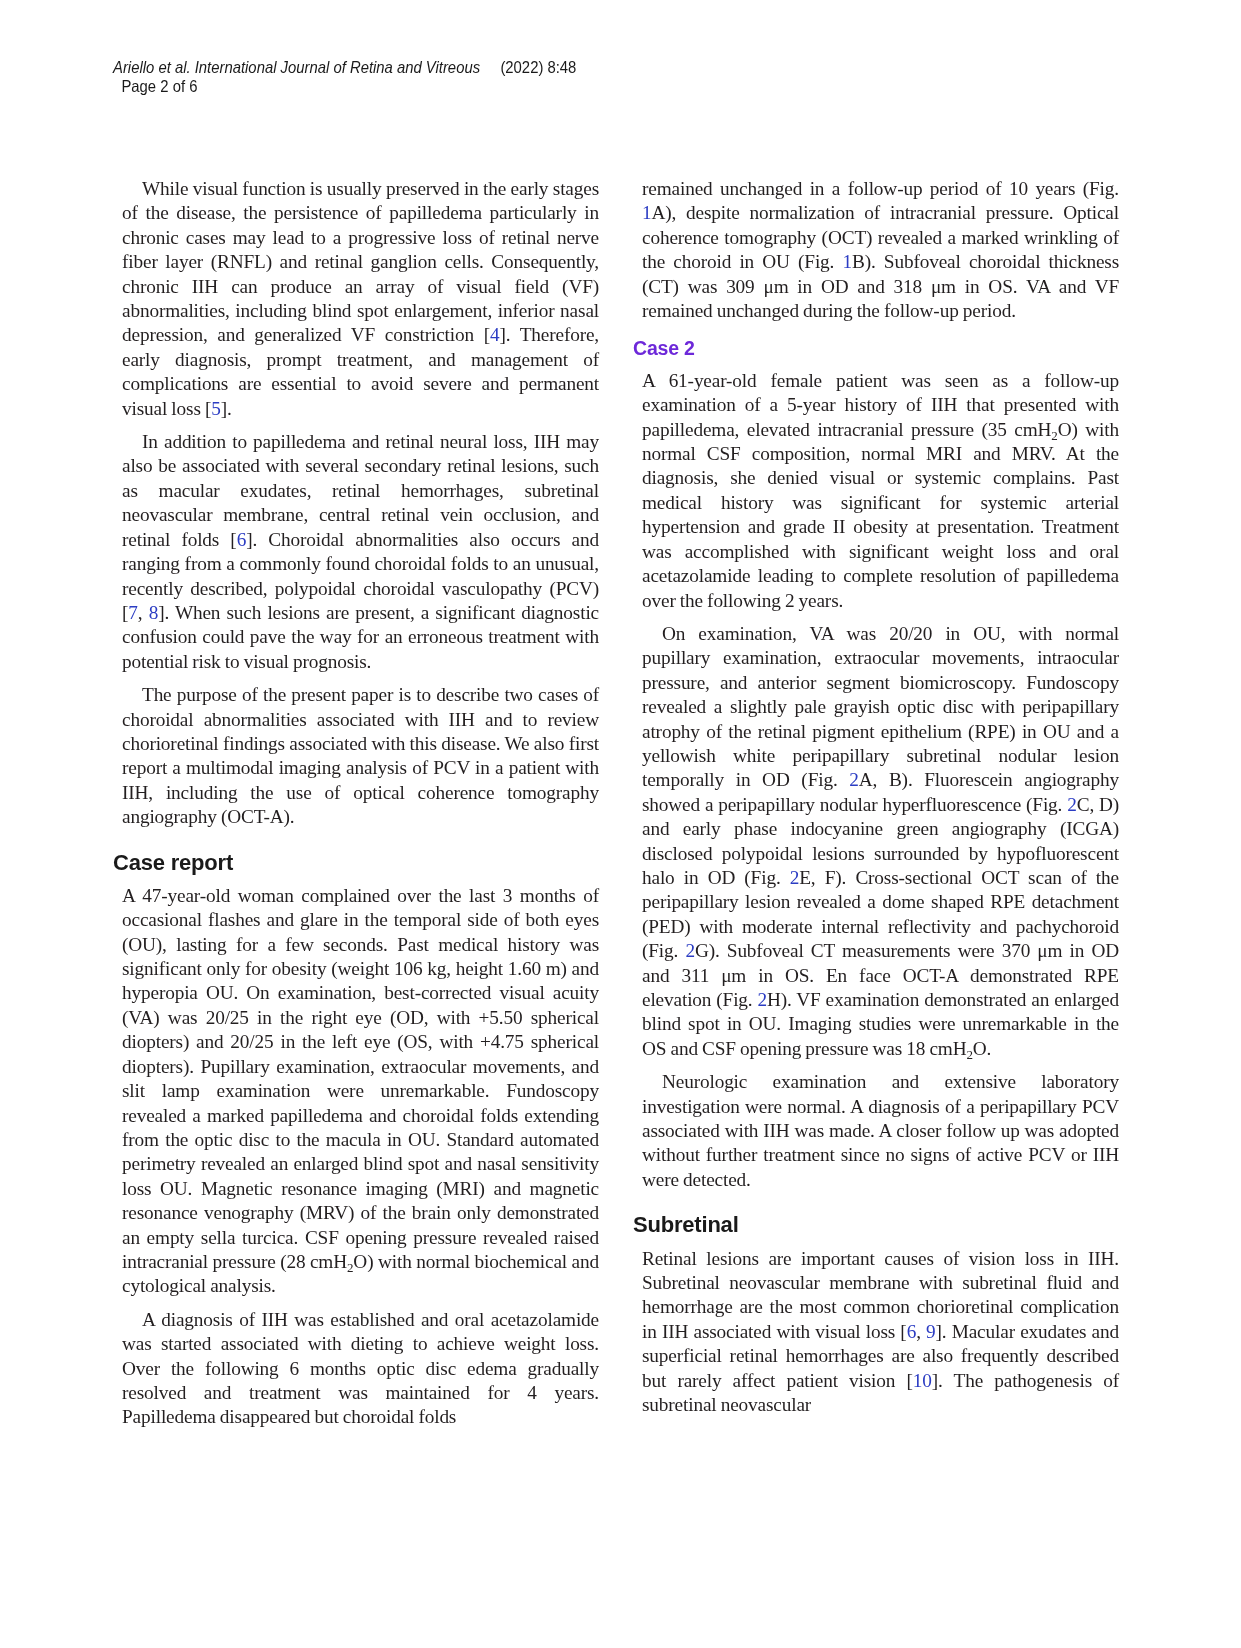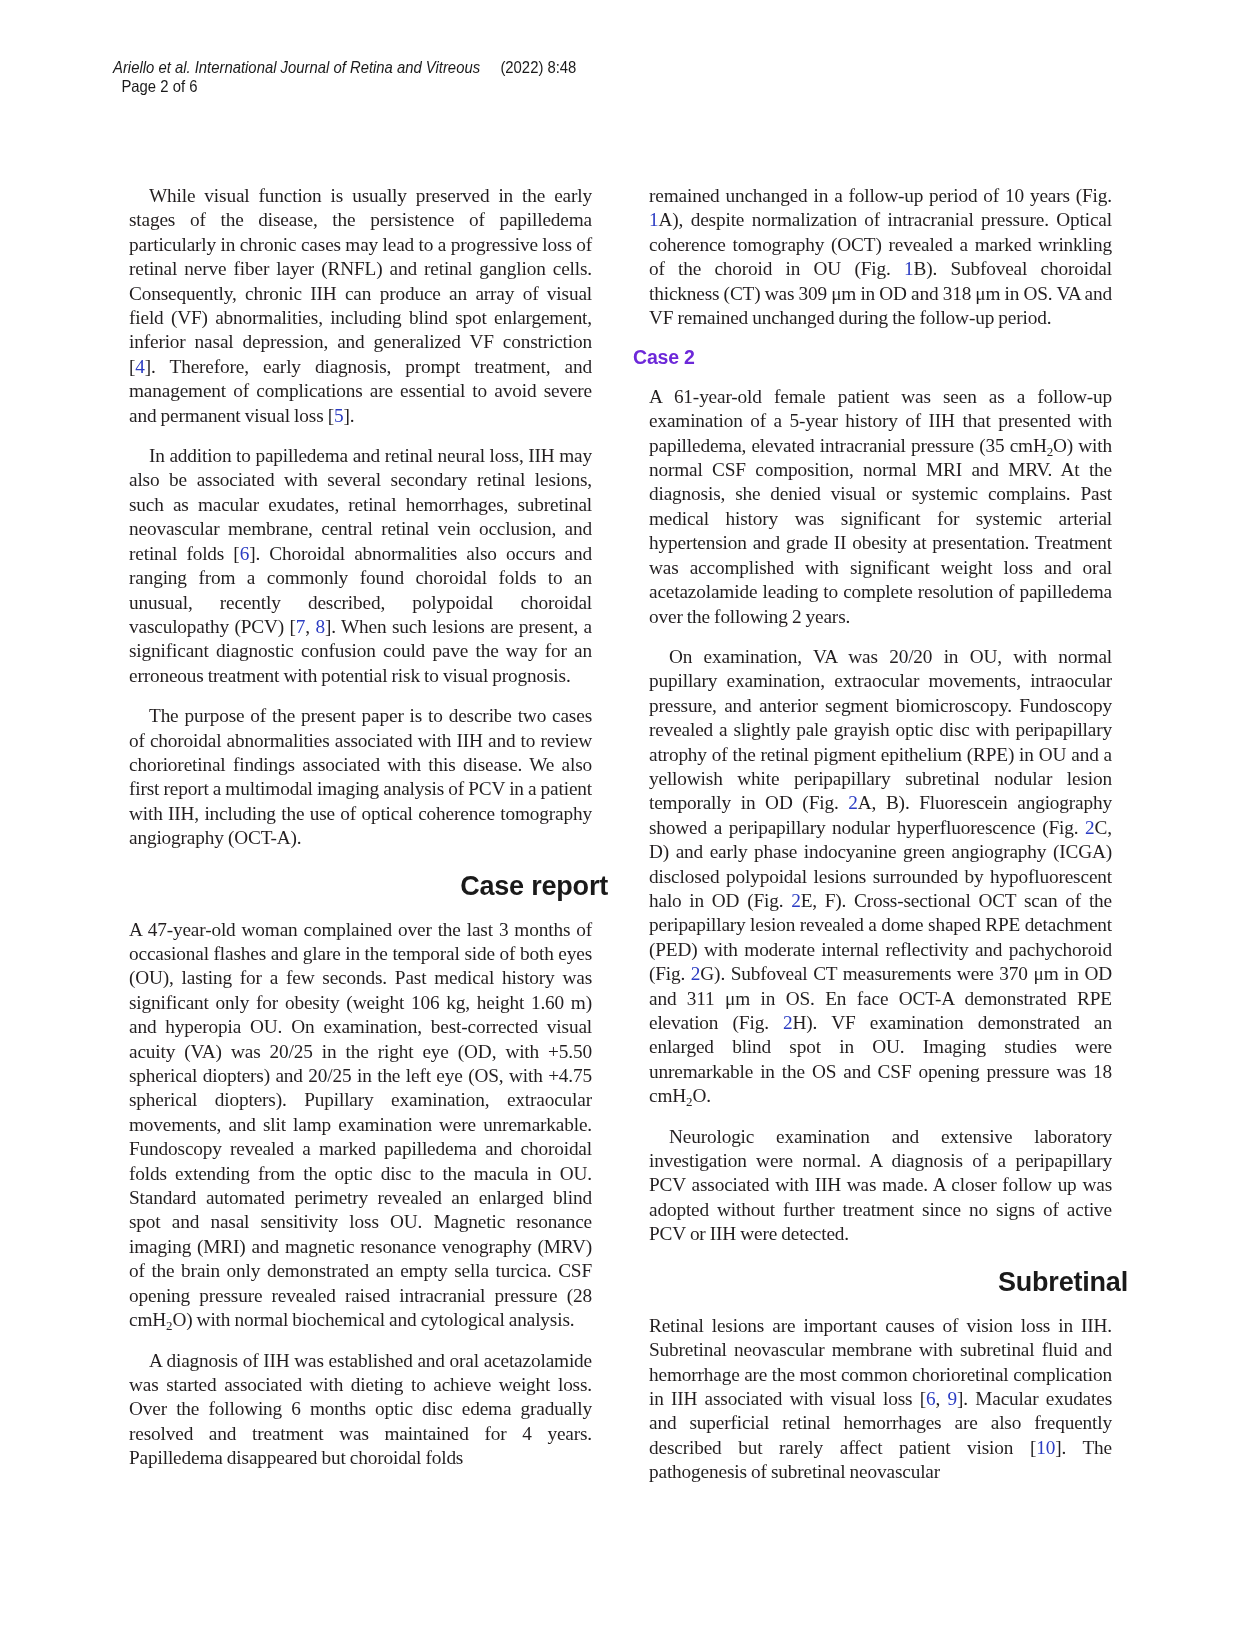--- a/index.html
+++ b/index.html
@@ -49,46 +49,45 @@
     left: 113px;
     width: 1015px;
     display: flex;
     gap: 25px;
   }
   .col {
     width: 495px;
     flex: 0 0 495px;
   }
   p.body-p {
-    margin: 16px;
+    margin: 9px;
     text-align: justify;
     font-size: 19.3px;
     line-height: 24.4px;
     letter-spacing: -0.15px;
     word-spacing: -0.5px;
     hyphens: auto;
     -webkit-hyphens: auto;
   }
   p.body-p.indent { text-indent: 20px; }
   .seg-link { color: #2b3cc3; }
   .seg-italic { }
   sub.seg-sub {
     font-size: 13px;
     line-height: 0;
     vertical-align: -4px;
   }
   .sec-heading {
     font-family: "Liberation Sans", sans-serif;
     font-weight: bold;
-    font-size: 27px;
+    font-size: 22px;
     line-height: 1.15;
     margin: 20px 0 6px 0;
     color: #1a1a1a;
     letter-spacing: -0.2px;
-    text-align: right;
   }
   .sub-heading {
     font-family: "Liberation Sans", sans-serif;
     font-weight: bold;
     font-size: 19.5px;
     line-height: 1.15;
     margin: 14px 0 3px 0;
     color: #6d28d9;
     letter-spacing: -0.2px;
   }

